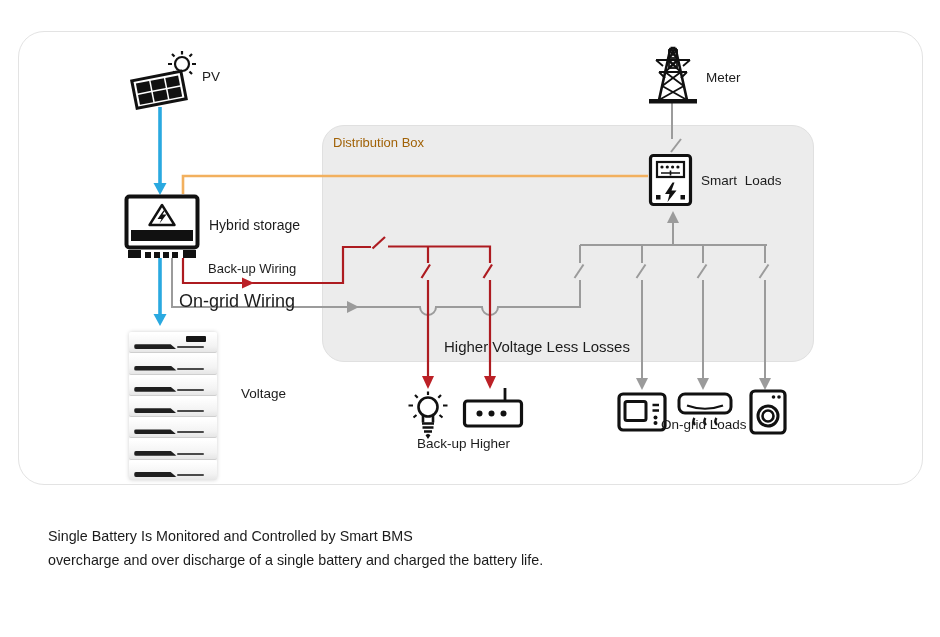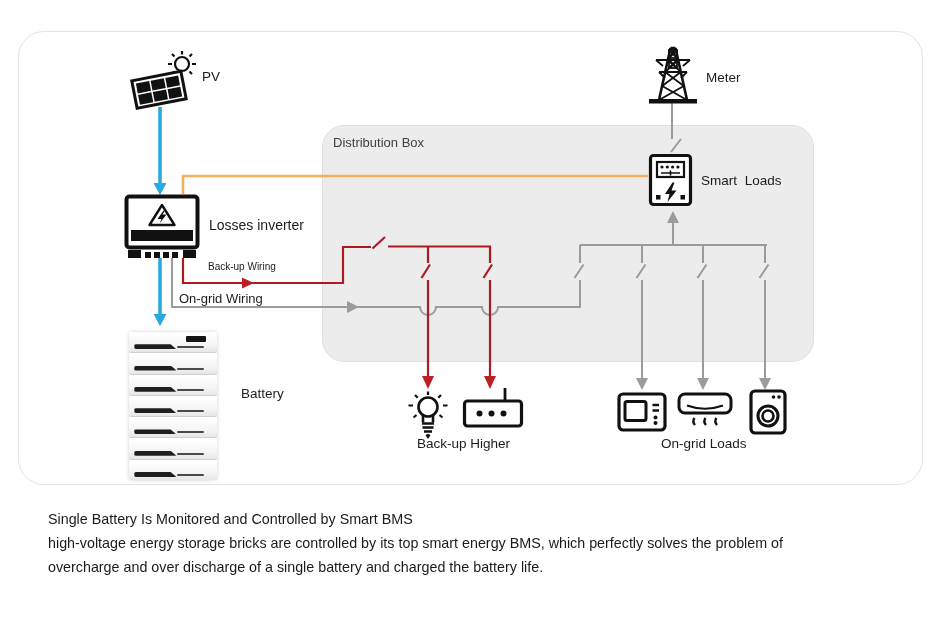--- a/index.html
+++ b/index.html
@@ -3,37 +3,37 @@
 <meta charset="utf-8">
 <style>
   html,body{margin:0;padding:0;background:#fff;}
   .stage{position:relative;width:940px;height:626px;background:#fff;overflow:hidden;
          font-family:"Liberation Sans","DejaVu Sans",sans-serif;color:#1c1c1c;}
   .card{position:absolute;left:18px;top:31px;width:903px;height:452px;
         background:#fff;border:1px solid #e3e3e3;border-radius:26px;}
   .distbox{position:absolute;left:322px;top:125px;width:490px;height:235px;
            background:#ececec;border:1px solid #e0e0e0;border-radius:22px;}
   .lbl{position:absolute;font-size:13.5px;white-space:nowrap;color:#1c1c1c;}
-  .lbl-gray{color:#404040;font-size:13px;}
+  .lbl-gray{color:#a16207;font-size:13px;}
   svg.abs{position:absolute;}
   .wires{left:0;top:0;pointer-events:none;}
   
   .battery{position:absolute;left:129px;top:332px;width:88px;height:148px;
            display:flex;flex-direction:column;border-radius:3px;
            box-shadow:0 0 4px rgba(0,0,0,.18);background:#f7f7f7;}
   .bat-module{position:relative;flex:1;background:linear-gradient(180deg,#ffffff 8%,#f3f3f3 70%,#e6e6e6 100%);
               border-bottom:1px solid #cfcfcf;border-radius:2px;}
   .bat-module:last-child{border-bottom:none;}
   .bat-module::after{content:"";position:absolute;left:6%;bottom:3px;width:48%;height:5px;
                      background:#1f1f1f;border-radius:2px;
                      clip-path:polygon(0 0,86% 0,100% 100%,0 100%);}
   .bat-module::before{content:"";position:absolute;left:55%;bottom:4px;width:30%;height:2px;
                       background:#4a4a4a;border-radius:1px;}
   .bat-display{position:absolute;top:4px;right:11px;width:20px;height:6px;background:#151515;border-radius:1px;}
-  .caption{position:absolute;left:48px;top:507px;width:860px;font-size:14.3px;line-height:24.2px;color:#1b1b1b;}
+  .caption{position:absolute;left:48px;top:524px;width:860px;font-size:14.3px;line-height:24.2px;color:#1b1b1b;}
 </style>
 </head>
 <body>
 
 <div class="stage">
   <div class="card"></div>
   <div class="distbox"></div>
 
   <svg class="abs wires" width="940" height="637" viewBox="0 0 940 637">
 
@@ -144,38 +144,39 @@
     <path d="M38 11 L25.5 31 H50.5 Z" fill="none" stroke="#111" stroke-width="2.4" stroke-linejoin="round"></path>
     <polygon points="39.5,16.5 33.5,25 37.5,25 35.5,29.5 42.5,20.5 38.5,20.5 41,16.5" fill="#111"></polygon>
     <rect x="7" y="36" width="62" height="11" fill="#111"></rect>
     <rect x="4" y="56" width="13" height="8" fill="#111"></rect>
       <rect x="59" y="56" width="13" height="8" fill="#111"></rect>
     <rect x="21" y="58" width="6" height="6" fill="#111"></rect>
       <rect x="30" y="58" width="6" height="6" fill="#111"></rect>
     <rect x="39" y="58" width="6" height="6" fill="#111"></rect>
       <rect x="48" y="58" width="6" height="6" fill="#111"></rect>
   </svg>
-  <span class="lbl" style="left:209px;top:217px;font-size:14px">Losses inverter</span>
-
-  <span class="lbl" style="left:208px;top:261px;font-size:10px">Back-up Wiring</span>
-  <span class="lbl" style="left:179px;top:291px;font-size:13px">On-grid Wiring</span>
+  <span class="lbl" style="left:209px;top:217px;font-size:14px">Hybrid storage</span>
+
+  <span class="lbl" style="left:208px;top:261px;font-size:13px">Back-up Wiring</span>
+  <span class="lbl" style="left:179px;top:291px;font-size:18px">On-grid Wiring</span>
 
   <div class="battery">
     <div class="bat-module">
         <div class="bat-display"></div>
       </div>
     <div class="bat-module"></div>
     <div class="bat-module"></div>
     <div class="bat-module"></div>
     <div class="bat-module"></div>
     <div class="bat-module"></div>
     <div class="bat-module"></div>
   </div>
-  <span class="lbl" style="left:241px;top:386px">Battery</span>
-
+  <span class="lbl" style="left:241px;top:386px">Voltage</span>
+
+  <span class="lbl" style="left:444px;top:338px;font-size:15px">Higher Voltage Less Losses</span>
 
   <svg class="abs" style="left:405px;top:390px" width="46" height="52" viewBox="0 0 46 52">
     <g stroke="#111" stroke-width="2.6" fill="none">
       <circle cx="23" cy="17" r="9.5"></circle>
       <path d="M18 25.5 V32.5 M28 25.5 V32.5"></path>
     </g>
     <g stroke="#111" stroke-width="2.3" fill="none">
       <path d="M17 33.5 H29 M17.5 37.5 H28.5 M19 41.5 H27 M21.5 44.5 L23 46.8 L24.5 44.5"></path>
     </g>
     <g stroke="#111" stroke-width="2.2" fill="none">
@@ -207,20 +208,19 @@
       <path d="M17.5 26 q-2.5 3.5 0.5 7 M28.5 26 q-2.5 3.5 0.5 7 M39.5 26 q-2.5 3.5 0.5 7"></path>
     </g>
   </svg>
   <svg class="abs" style="left:749px;top:389px" width="38" height="46" viewBox="0 0 38 46">
     <rect x="2" y="2" width="34" height="42" rx="4" fill="#fff" stroke="#111" stroke-width="3.2"></rect>
     <circle cx="24.5" cy="8" r="1.8" fill="#111"></circle>
       <circle cx="30" cy="8" r="1.8" fill="#111"></circle>
     <circle cx="19" cy="27" r="10" fill="none" stroke="#111" stroke-width="3"></circle>
     <circle cx="19" cy="27" r="5.5" fill="none" stroke="#111" stroke-width="2.6"></circle>
   </svg>
-  <span class="lbl" style="left:661px;top:436px">On-grid Loads</span>
+  <span class="lbl" style="left:661px;top:417px">On-grid Loads</span>
 
   <div class="caption">
     <div>Single Battery Is Monitored and Controlled by Smart BMS</div>
-    <div>high-voltage energy storage bricks are controlled by its top smart energy BMS, which perfectly solves the problem of</div>
     <div>overcharge and over discharge of a single battery and charged the battery life.</div>
   </div>
 </div>
 
 </body></html>

